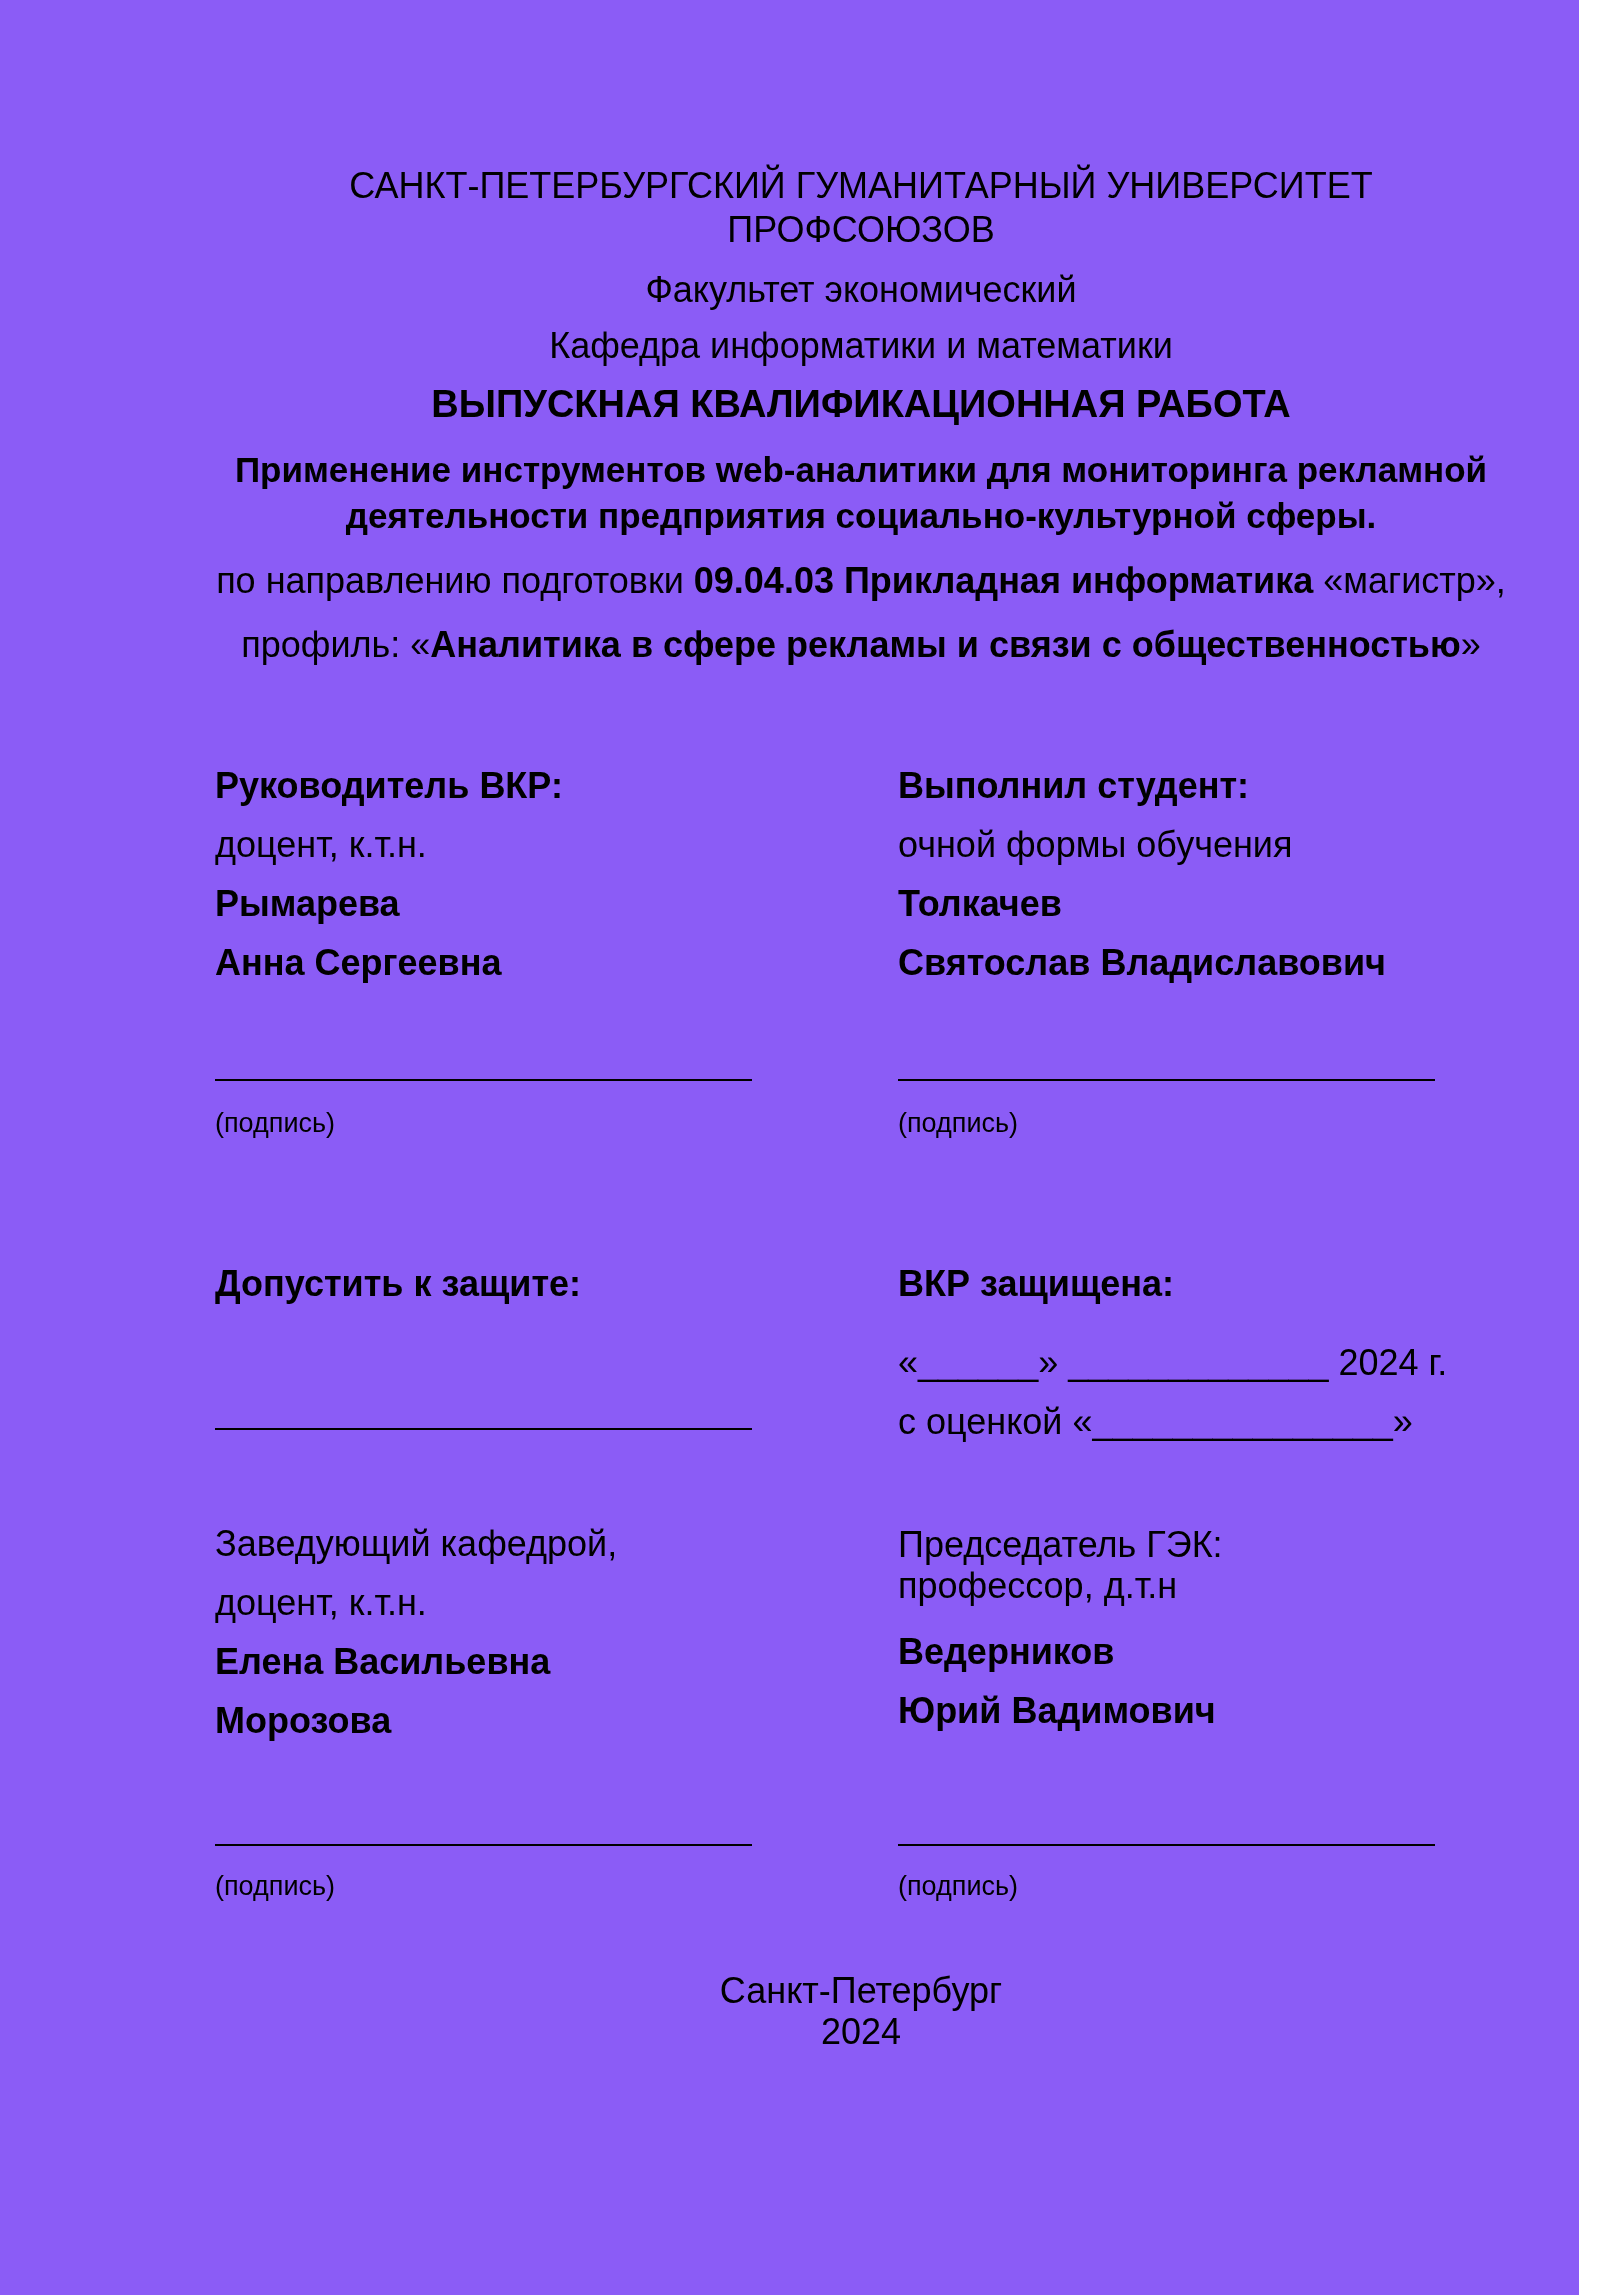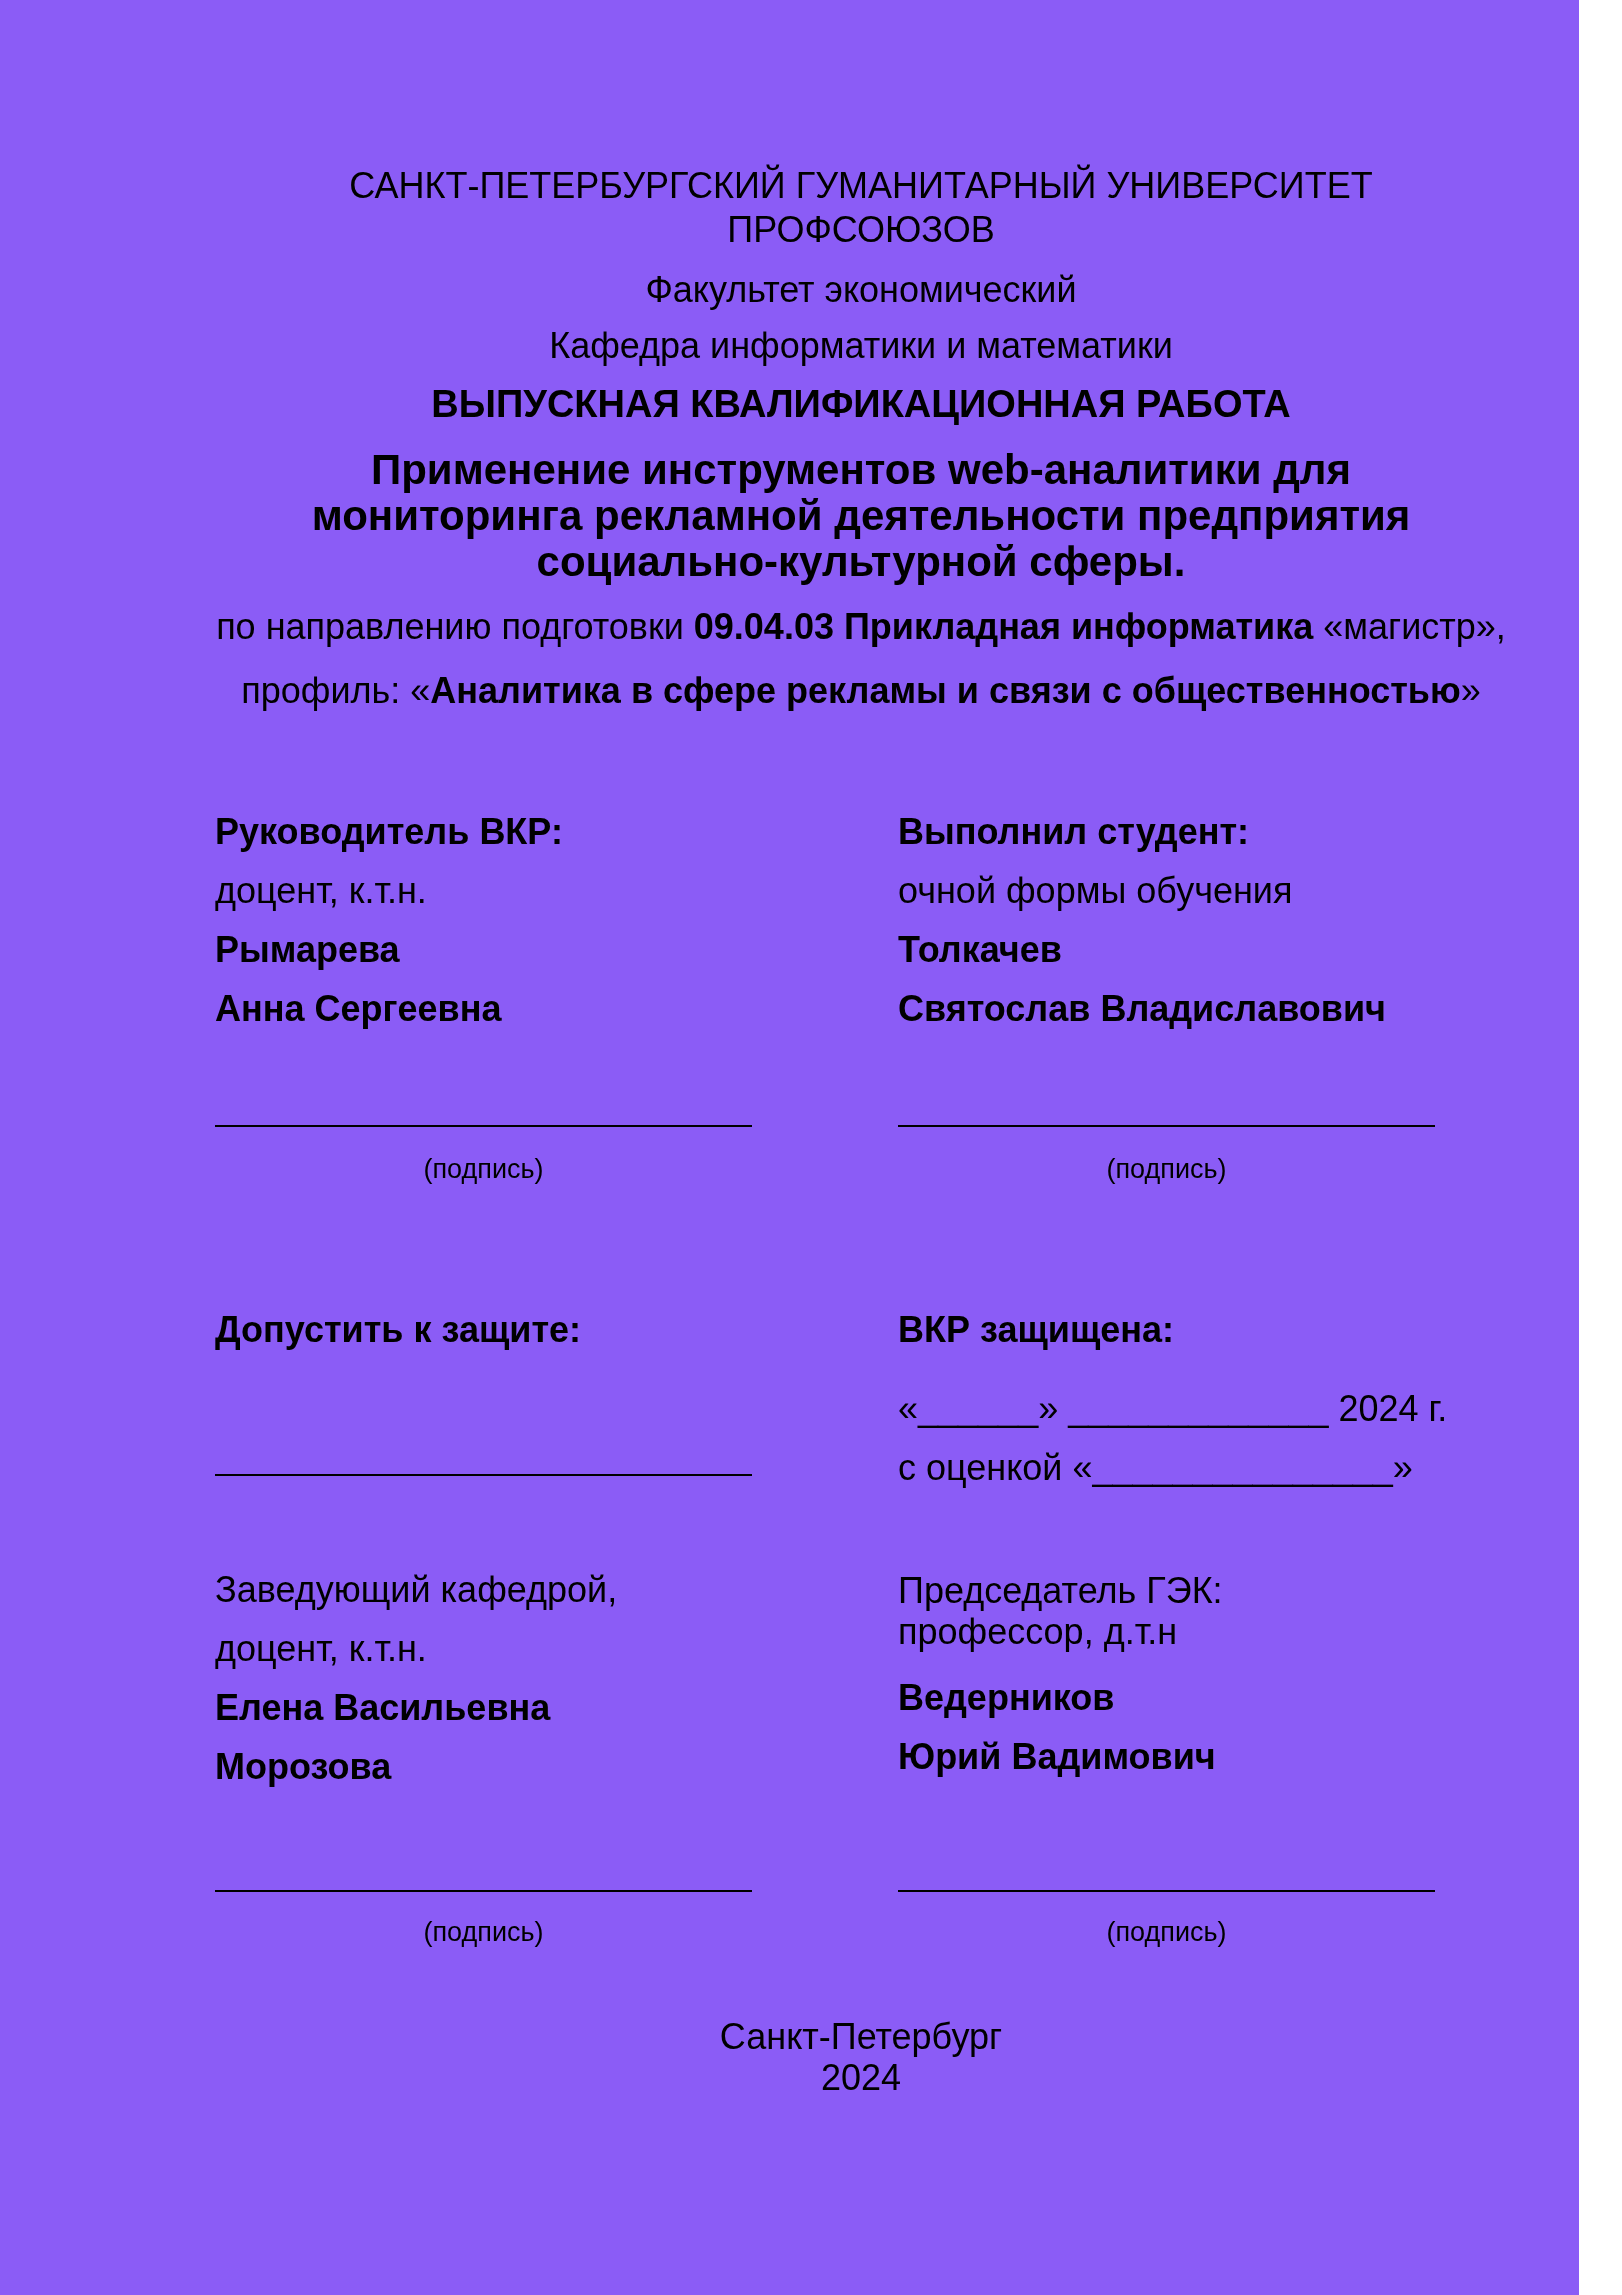--- a/index.html
+++ b/index.html
@@ -18,21 +18,21 @@
     left: 215px;
     top: 0;
     width: 1292px;
   }
   .header { text-align: center; }
   .h-line { line-height: 44px; }
   .u   { margin-top: 164px; }
   .f   { margin-top: 15.7px; }
   .dep { margin-top: 12.6px; }
   .w   { margin-top: 12.6px; font-weight: bold; font-size: 38px; line-height: 46px; }
-  .t   { margin: 20.4px auto 0; max-width: 1256px; font-weight: bold; font-size: 42px; line-height: 46px; }
+  .t   { margin: 20.4px auto 0; max-width: 1256px; font-weight: bold; font-size: 35px; line-height: 46px; }
   .dir  { margin-top: 19.6px; }
   .prof { margin-top: 20.4px; }
   .bold { font-weight: bold; }
 
   .cols { display: flex; position: relative; }
   .cell { position: relative; }
   .cell.left  { width: 542px; flex: none; }
   .cell.right { margin-left: 141px; width: 610px; flex: none; }
 
   .row { height: 59px; line-height: 59px; white-space: nowrap; }
@@ -59,21 +59,21 @@
     position: absolute;
     left: 0;
     width: 537px;
     border-top: 2.4px solid #000000;
     height: 0;
   }
   .caption {
     position: absolute;
     left: 0;
     width: 537px;
-    text-align: center;
+    text-align: left;
     font-size: 27px;
     line-height: 31px;
   }
 
   .footer { margin-top: 48px; text-align: center; line-height: 41px; }
 </style>
 </head>
 <body>
 
 <div class="page">

